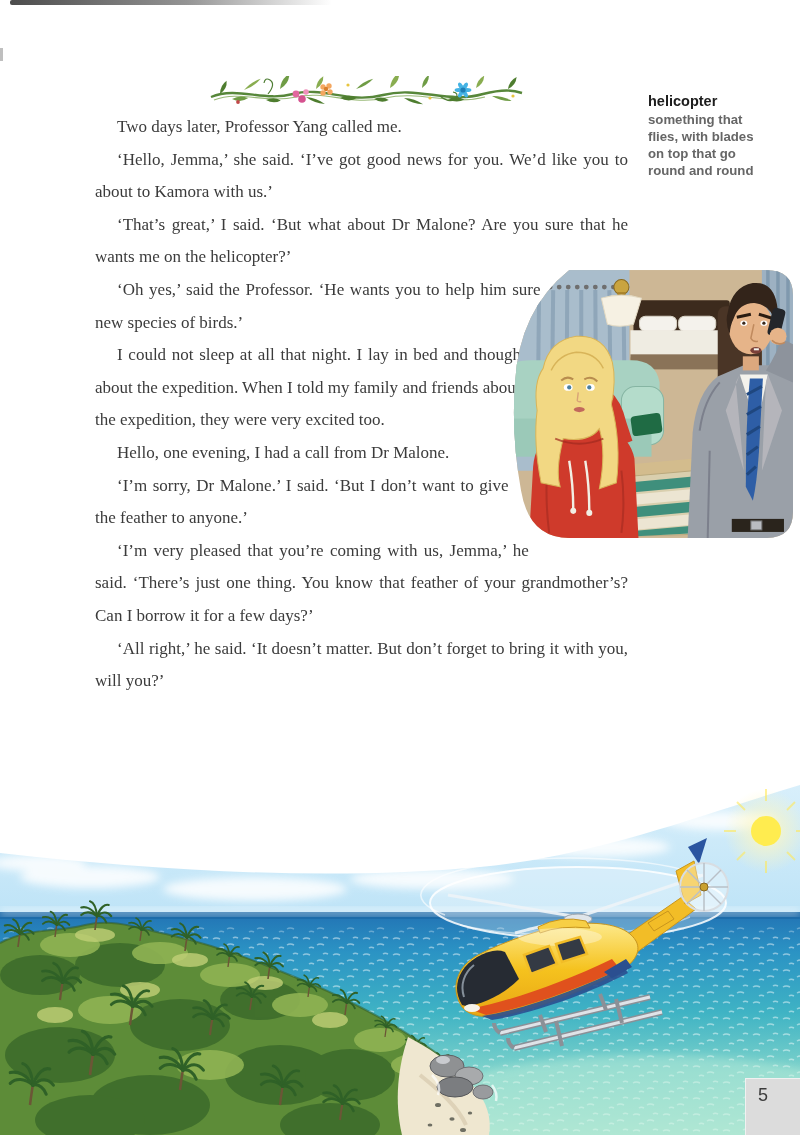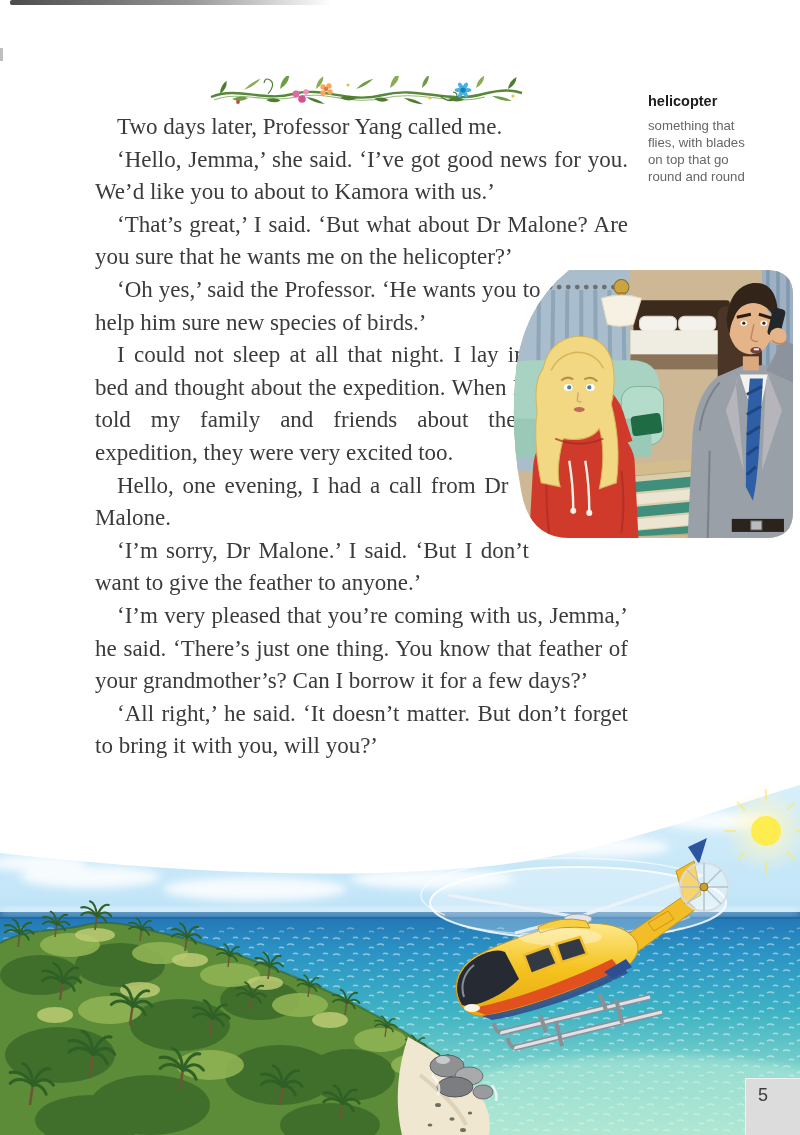--- a/index.html
+++ b/index.html
@@ -16,25 +16,25 @@
     position:absolute;left:0;top:48px;width:3px;height:13px;background:#8a8a8a;opacity:.55;
   }
   
   .divider{position:absolute;left:208px;top:76px;width:318px;height:36px;}
   
   .glossary{
     position:absolute;left:648px;top:93px;width:110px;
     font-family:"Liberation Sans", sans-serif;
   }
   .glossary .term{font-weight:bold;font-size:14.5px;color:#1d1d1d;line-height:17px;}
-  .glossary .definition{font-size:13.2px;color:#666;line-height:17px;margin-top:7px;}
+  .glossary .definition{font-size:13.2px;color:#666;line-height:17px;margin-top:1px;font-weight:bold;}
   
   .story-col{
     position:absolute;left:95px;top:111px;width:533px;
-    font-size:23px;line-height:32.6px;color:#3b3b3b;
+    font-size:17px;line-height:32.6px;color:#3b3b3b;
   }
   .story-col p{margin:0;text-align:justify;text-indent:22px;}
   .story-col .bold{font-weight:bold;}
   .wrap-spacer{
     float:right;width:127px;height:285px;
     margin-right:0;
     shape-outside:polygon(46% 0%, 31% 23%, 23% 44%, 17% 65%, 13% 79%, 22% 87%, 35% 93%, 52% 100%, 100% 100%, 100% 0%);
     shape-margin:9px;
   }
   

